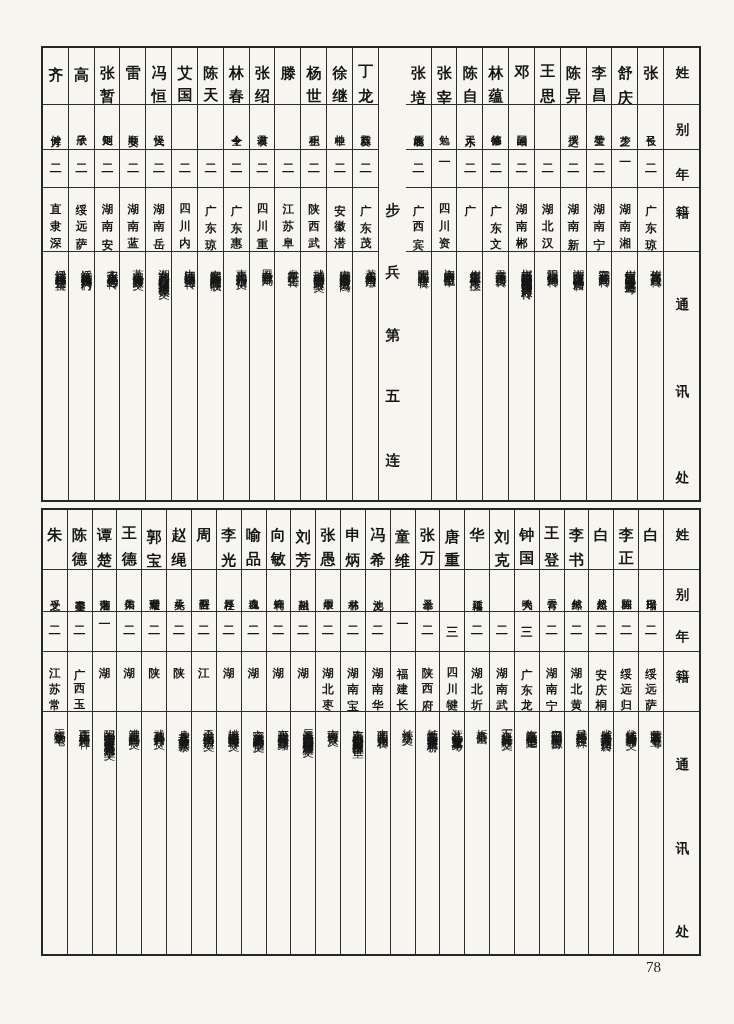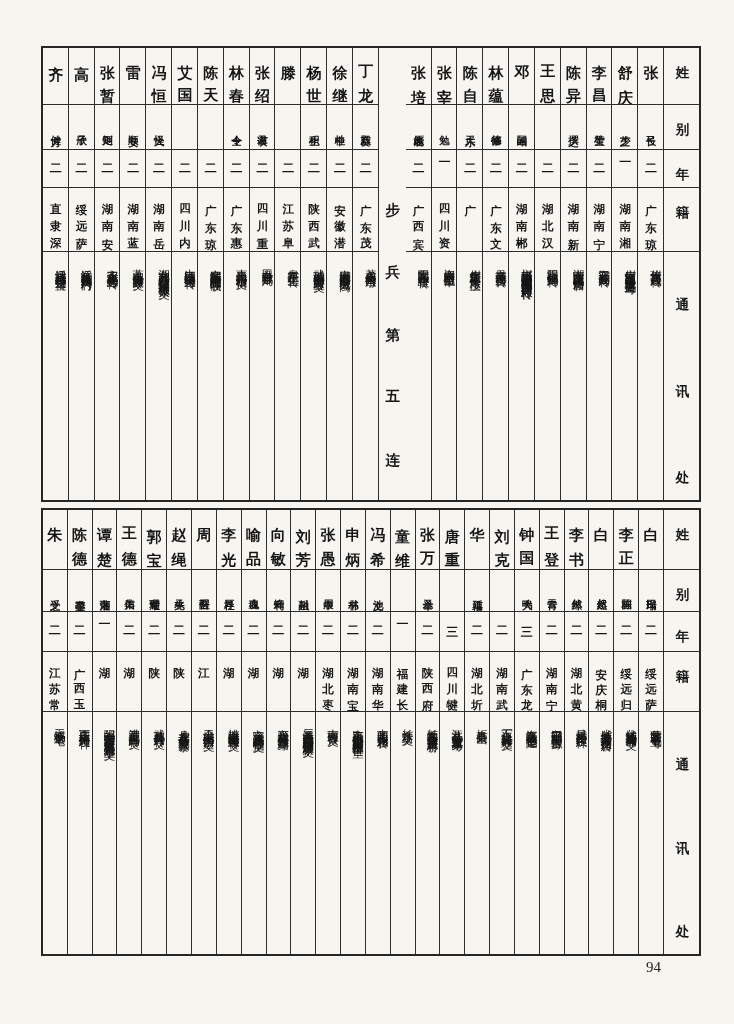--- a/index.html
+++ b/index.html
@@ -501,14 +501,14 @@
         <div class="col person">
           <div class="cell name">朱任</div>
           <div class="cell zi">受之</div>
           <div class="cell age">二五</div>
           <div class="cell origin">江苏常熟</div>
           <div class="cell addr">无锡杨舍老宅</div>
         </div>
       </div>
   </div>
 
-  <div class="page-number">94</div>
+  <div class="page-number">78</div>
 </div>
 
 </body></html>

